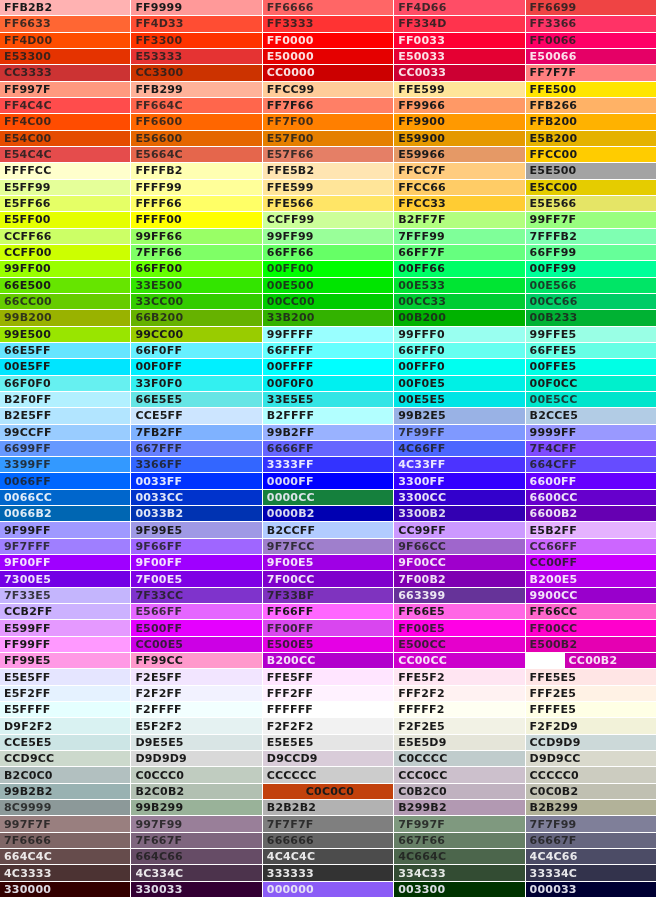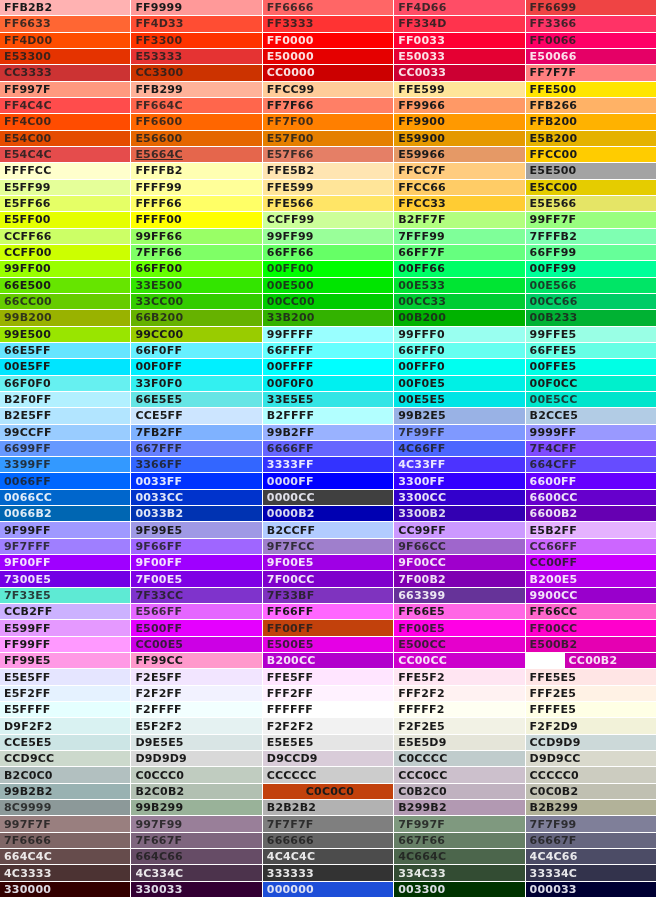--- a/index.html
+++ b/index.html
@@ -169,21 +169,21 @@
     <div class="swatch" style="background: rgb(229, 153, 0);">
       <span class="label" style="color: rgb(26, 26, 26);">E59900</span>
     </div>
     <div class="swatch" style="background: rgb(229, 178, 0);">
       <span class="label" style="color: rgb(26, 26, 26);">E5B200</span>
     </div>
     <div class="swatch" style="background: rgb(229, 76, 76);">
       <span class="label" style="color: rgba(30, 30, 30, 0.85);">E54C4C</span>
     </div>
     <div class="swatch" style="background: rgb(229, 102, 76);">
-      <span class="label" style="color: rgba(30, 30, 30, 0.85); text-decoration: underline;">E5664C</span>
+      <span class="label" style="color: rgba(30, 30, 30, 0.85);">E5664C</span>
     </div>
     <div class="swatch" style="background: rgb(229, 127, 102);">
       <span class="label" style="color: rgba(30, 30, 30, 0.85);">E57F66</span>
     </div>
     <div class="swatch" style="background: rgb(229, 153, 102);">
       <span class="label" style="color: rgb(26, 26, 26);">E59966</span>
     </div>
     <div class="swatch" style="background: rgb(255, 204, 0);">
       <span class="label" style="color: rgb(26, 26, 26);">FFCC00</span>
     </div>
@@ -486,21 +486,21 @@
     </div>
     <div class="swatch" style="background: rgb(102, 0, 255);">
       <span class="label" style="color: rgba(255, 255, 255, 0.88);">6600FF</span>
     </div>
     <div class="swatch" style="background: rgb(0, 102, 204);">
       <span class="label" style="color: rgba(255, 255, 255, 0.88);">0066CC</span>
     </div>
     <div class="swatch" style="background: rgb(0, 51, 204);">
       <span class="label" style="color: rgba(255, 255, 255, 0.88);">0033CC</span>
     </div>
-    <div class="swatch" style="background: #404040;">
+    <div class="swatch" style="background: #15803d;">
       <span class="label" style="color: rgba(235, 235, 245, 0.92);">0000CC</span>
     </div>
     <div class="swatch" style="background: rgb(51, 0, 204);">
       <span class="label" style="color: rgba(255, 255, 255, 0.88);">3300CC</span>
     </div>
     <div class="swatch" style="background: rgb(102, 0, 204);">
       <span class="label" style="color: rgba(255, 255, 255, 0.88);">6600CC</span>
     </div>
     <div class="swatch" style="background: rgb(0, 102, 178);">
       <span class="label" style="color: rgba(255, 255, 255, 0.88);">0066B2</span>
@@ -570,21 +570,21 @@
     </div>
     <div class="swatch" style="background: rgb(127, 0, 204);">
       <span class="label" style="color: rgba(255, 255, 255, 0.88);">7F00CC</span>
     </div>
     <div class="swatch" style="background: rgb(127, 0, 178);">
       <span class="label" style="color: rgba(255, 255, 255, 0.88);">7F00B2</span>
     </div>
     <div class="swatch" style="background: rgb(178, 0, 229);">
       <span class="label" style="color: rgba(255, 255, 255, 0.88);">B200E5</span>
     </div>
-    <div class="swatch" style="background: #5eead4;">
+    <div class="swatch" style="background: #c4b5fd;">
       <span class="label" style="color: rgba(30, 30, 30, 0.85);">7F33E5</span>
     </div>
     <div class="swatch" style="background: rgb(127, 51, 204);">
       <span class="label" style="color: rgba(30, 30, 30, 0.85);">7F33CC</span>
     </div>
     <div class="swatch" style="background: rgb(127, 51, 191);">
       <span class="label" style="color: rgba(30, 30, 30, 0.85);">7F33BF</span>
     </div>
     <div class="swatch" style="background: rgb(102, 51, 153);">
       <span class="label" style="color: rgba(255, 255, 255, 0.88);">663399</span>
@@ -606,21 +606,21 @@
     </div>
     <div class="swatch" style="background: rgb(255, 102, 204);">
       <span class="label" style="color: rgb(26, 26, 26);">FF66CC</span>
     </div>
     <div class="swatch" style="background: rgb(229, 153, 255);">
       <span class="label" style="color: rgb(26, 26, 26);">E599FF</span>
     </div>
     <div class="swatch" style="background: rgb(229, 0, 255);">
       <span class="label" style="color: rgba(30, 30, 30, 0.85);">E500FF</span>
     </div>
-    <div class="swatch" style="background: #c2410c;">
+    <div class="swatch" style="background: #d946ef;">
       <span class="label" style="color: rgba(30, 30, 30, 0.85);">FF00FF</span>
     </div>
     <div class="swatch" style="background: rgb(255, 0, 229);">
       <span class="label" style="color: rgba(30, 30, 30, 0.85);">FF00E5</span>
     </div>
     <div class="swatch" style="background: rgb(255, 0, 204);">
       <span class="label" style="color: rgba(30, 30, 30, 0.85);">FF00CC</span>
     </div>
     <div class="swatch" style="background: rgb(255, 153, 255);">
       <span class="label" style="color: rgb(26, 26, 26);">FF99FF</span>
@@ -846,21 +846,21 @@
     </div>
     <div class="swatch" style="background: rgb(51, 51, 76);">
       <span class="label" style="color: rgba(255, 255, 255, 0.88);">33334C</span>
     </div>
     <div class="swatch" style="background: rgb(51, 0, 0);">
       <span class="label" style="color: rgba(235, 235, 245, 0.92);">330000</span>
     </div>
     <div class="swatch" style="background: rgb(51, 0, 51);">
       <span class="label" style="color: rgba(235, 235, 245, 0.92);">330033</span>
     </div>
-    <div class="swatch" style="background: #1d4ed8;">
+    <div class="swatch" style="background: #8b5cf6;">
       <span class="label" style="color: rgba(235, 235, 245, 0.92);">000000</span>
     </div>
     <div class="swatch" style="background: rgb(0, 51, 0);">
       <span class="label" style="color: rgba(235, 235, 245, 0.92);">003300</span>
     </div>
     <div class="swatch" style="background: rgb(0, 0, 51);">
       <span class="label" style="color: rgba(235, 235, 245, 0.92);">000033</span>
     </div>
   </div>
 

